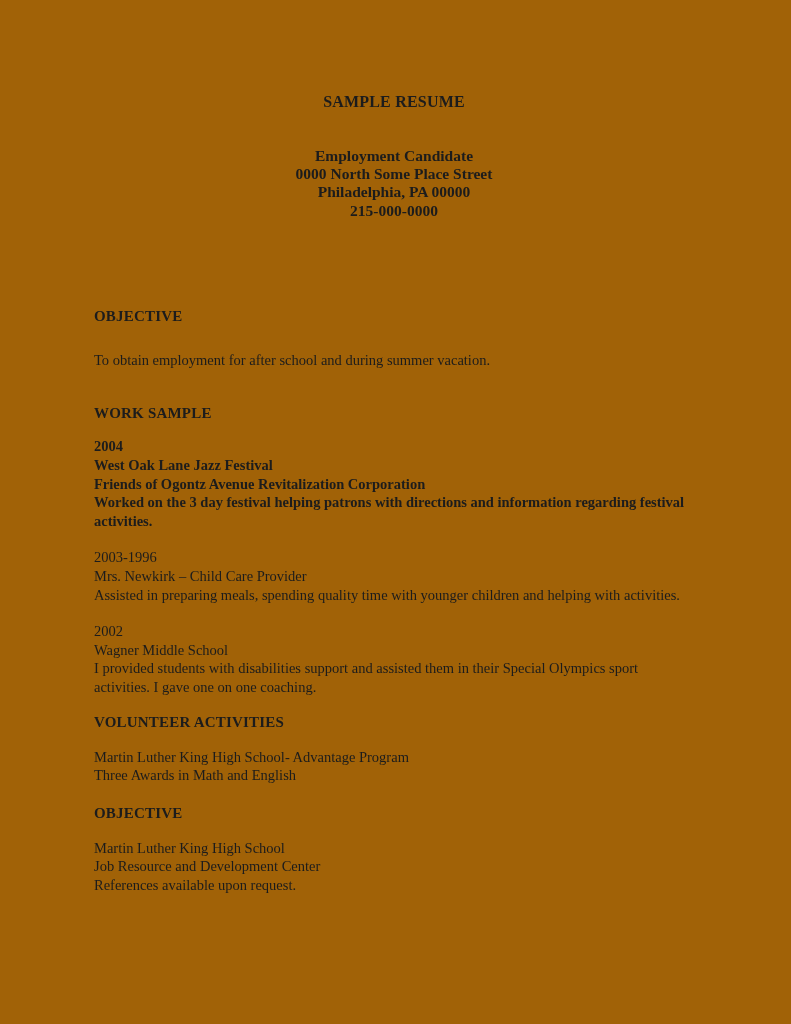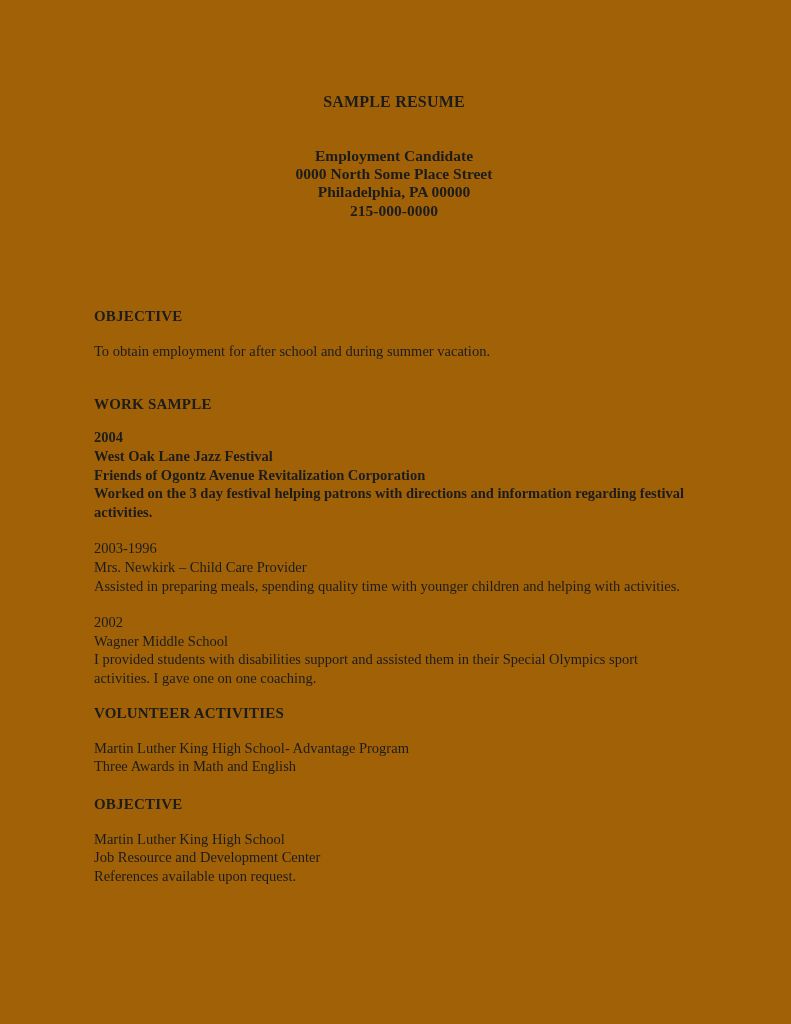--- a/index.html
+++ b/index.html
@@ -36,21 +36,21 @@
     font-size: 15px;
     line-height: 19px;
     letter-spacing: 0.2px;
   }
   .body-text {
     font-size: 14.5px;
     line-height: 18.6px;
     max-width: 598px;
   }
   .objective-h { margin-top: 87px; }
-  .objective-text { margin-top: 16px; }
+  .objective-text { margin-top: 25px; }
   .work-h { margin-top: 35px; }
   .entry {
     font-size: 14.5px;
     line-height: 18.6px;
     max-width: 598px;
   }
   .entry-first { margin-top: 14px; font-weight: bold; }
   .entry-gap { margin-top: 18px; }
   .volunteer-h { margin-top: 16px; }
   .lines-block { margin-top: 16px; }

